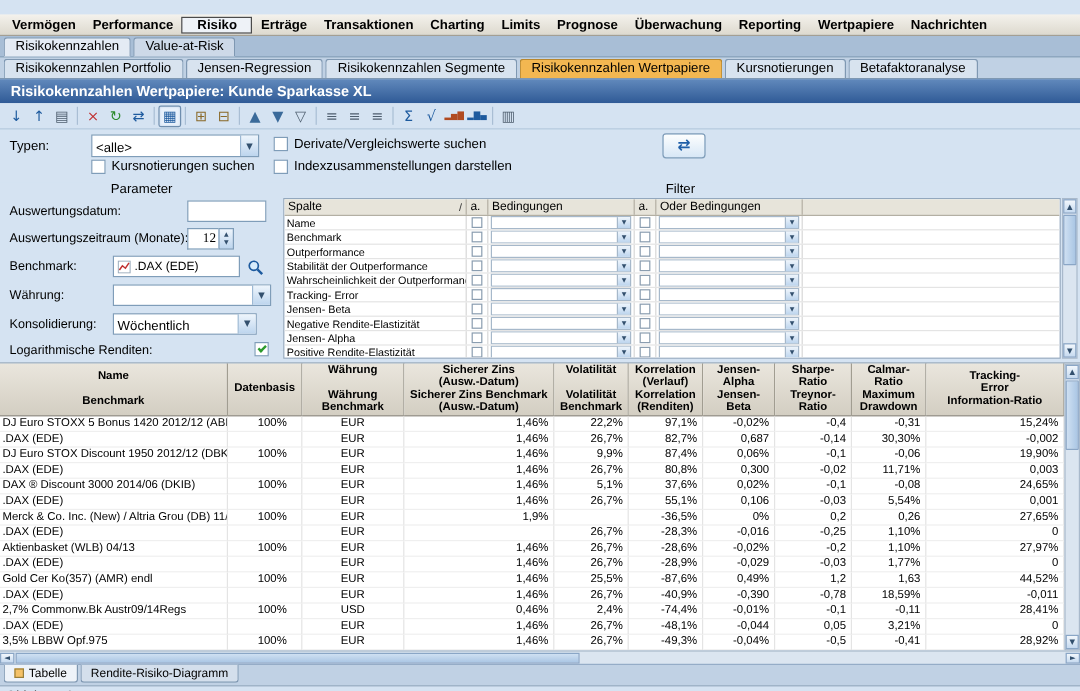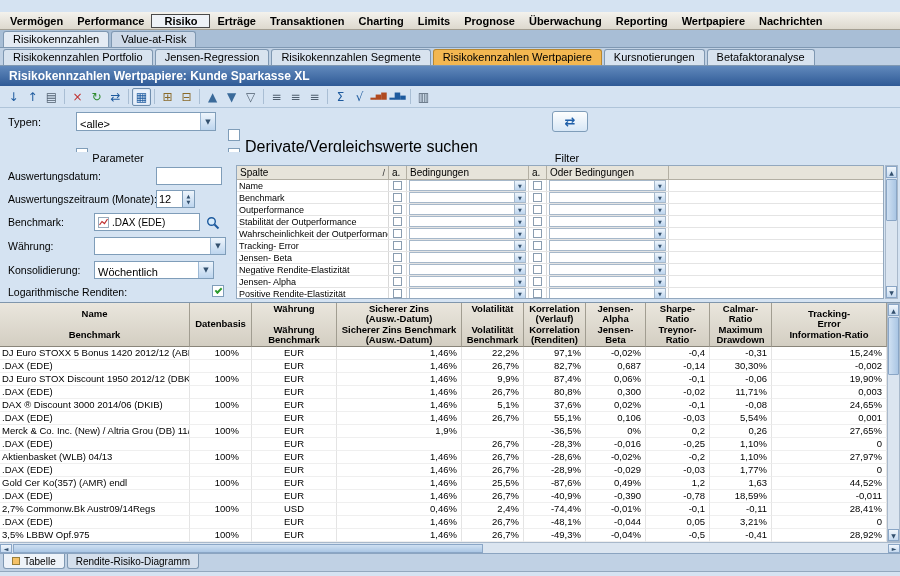--- a/index.html
+++ b/index.html
@@ -34,35 +34,35 @@
 
   
   .formarea { height:44px; position:relative; background:#d5e3f2; }
   .flabel { position:absolute; font-size:11px; }
   .combo { position:absolute; height:19px; background:#fff; border:1px solid #7f9db9; display:flex; align-items:flex-end; }
   .combo-text { flex:1; font-size:11px; padding:0 3px; white-space:nowrap; overflow:hidden; }
   .combo-btn { width:15px; height:100%; display:flex; align-items:center; justify-content:center; font-size:7px; color:#33506e; background:linear-gradient(#eef5fc,#bdd5ee); border-left:1px solid #9cb8d4; font-family:"DejaVu Sans",sans-serif; flex:none; }
   .cbrow { position:absolute; display:flex; align-items:center; gap:5px; }
   .cb { width:12px; height:12px; background:#fff; border:1px solid #7f9db9; position:relative; flex:none; }
   .cb .checkmark { position:absolute; left:2px; top:2px; width:7px; height:4px; border-left:2px solid #2d9a2d; border-bottom:2px solid #2d9a2d; transform:rotate(-45deg); }
-  .cblabel { font-size:16px; white-space:nowrap;margin-top:24px; }
+  .cblabel { font-size:11px; white-space:nowrap; }
   .refreshbtn { position:absolute; width:36px; height:21px; border:1px solid #7f9db9; border-radius:3px; background:linear-gradient(#fdfefe,#d7e7f6); display:flex; align-items:center; justify-content:center; }
   .refreshglyph { font-family:"DejaVu Sans",sans-serif; color:#1f5fa8; font-size:13px; font-weight:bold; }
 
   
   .middle { height:150px; position:relative; background:#d5e3f2; }
   .fieldset { position:absolute; top:0; }
   .fieldset.param { left:4px; width:228px; height:150px; }
   .fieldset.filter { left:236px; right:2px; height:150px; }
   .fcaption { text-align:center; font-size:11px; height:13px; }
   .prow { position:absolute; left:0; right:0; height:18px; }
   .plabel { position:absolute; left:4px; top:3px; font-size:10.5px; white-space:nowrap; }
   .pinput { position:absolute; top:0; height:18px; border:1px solid #7f9db9; background:#fff; font-size:11px; padding:0 2px; font-family:inherit; }
   .spinner { position:absolute; top:0; display:flex; height:18px; }
-  .spininput { width:26px; border:1px solid #7f9db9; border-right:none; background:#fff; font-size:11px; padding:0 2px; font-family:Liberation Sans, sans-serif; }
+  .spininput { width:26px; border:1px solid #7f9db9; border-right:none; background:#fff; font-size:11px; text-align:right; padding:0 2px; font-family:Liberation Serif, serif; }
   .spinbtns { width:13px; border:1px solid #7f9db9; background:linear-gradient(#eef5fc,#bdd5ee); display:flex; flex-direction:column; align-items:center; justify-content:center; }
   .spinbtns i { font-style:normal; font-size:5px; line-height:6px; color:#33506e; font-family:"DejaVu Sans",sans-serif; }
   .benchbox { position:absolute; top:0; left:90px; height:18px; width:106px; border:1px solid #7f9db9; background:#fff; display:flex; align-items:center; gap:3px; padding:0 3px; }
   .benchbox span { font-size:10px; white-space:nowrap; }
   .magbtn { position:absolute; left:200px; top:1px; width:18px; height:17px; display:flex; align-items:center; justify-content:center; }
 
   .filterpanel { position:absolute; left:0; right:14px; top:13px; bottom:3px; background:#fff; border:1px solid #93a8be; overflow:hidden; }
   .fhead { display:flex; height:14px; background:#e7e4da; border-bottom:1px solid #b3afa3; }
   .fhcell { font-size:10px; display:flex; align-items:center; padding:0 3px; border-right:1px solid #b3afa3; position:relative; }
   .fhcell > span:first-child { flex:1; }

